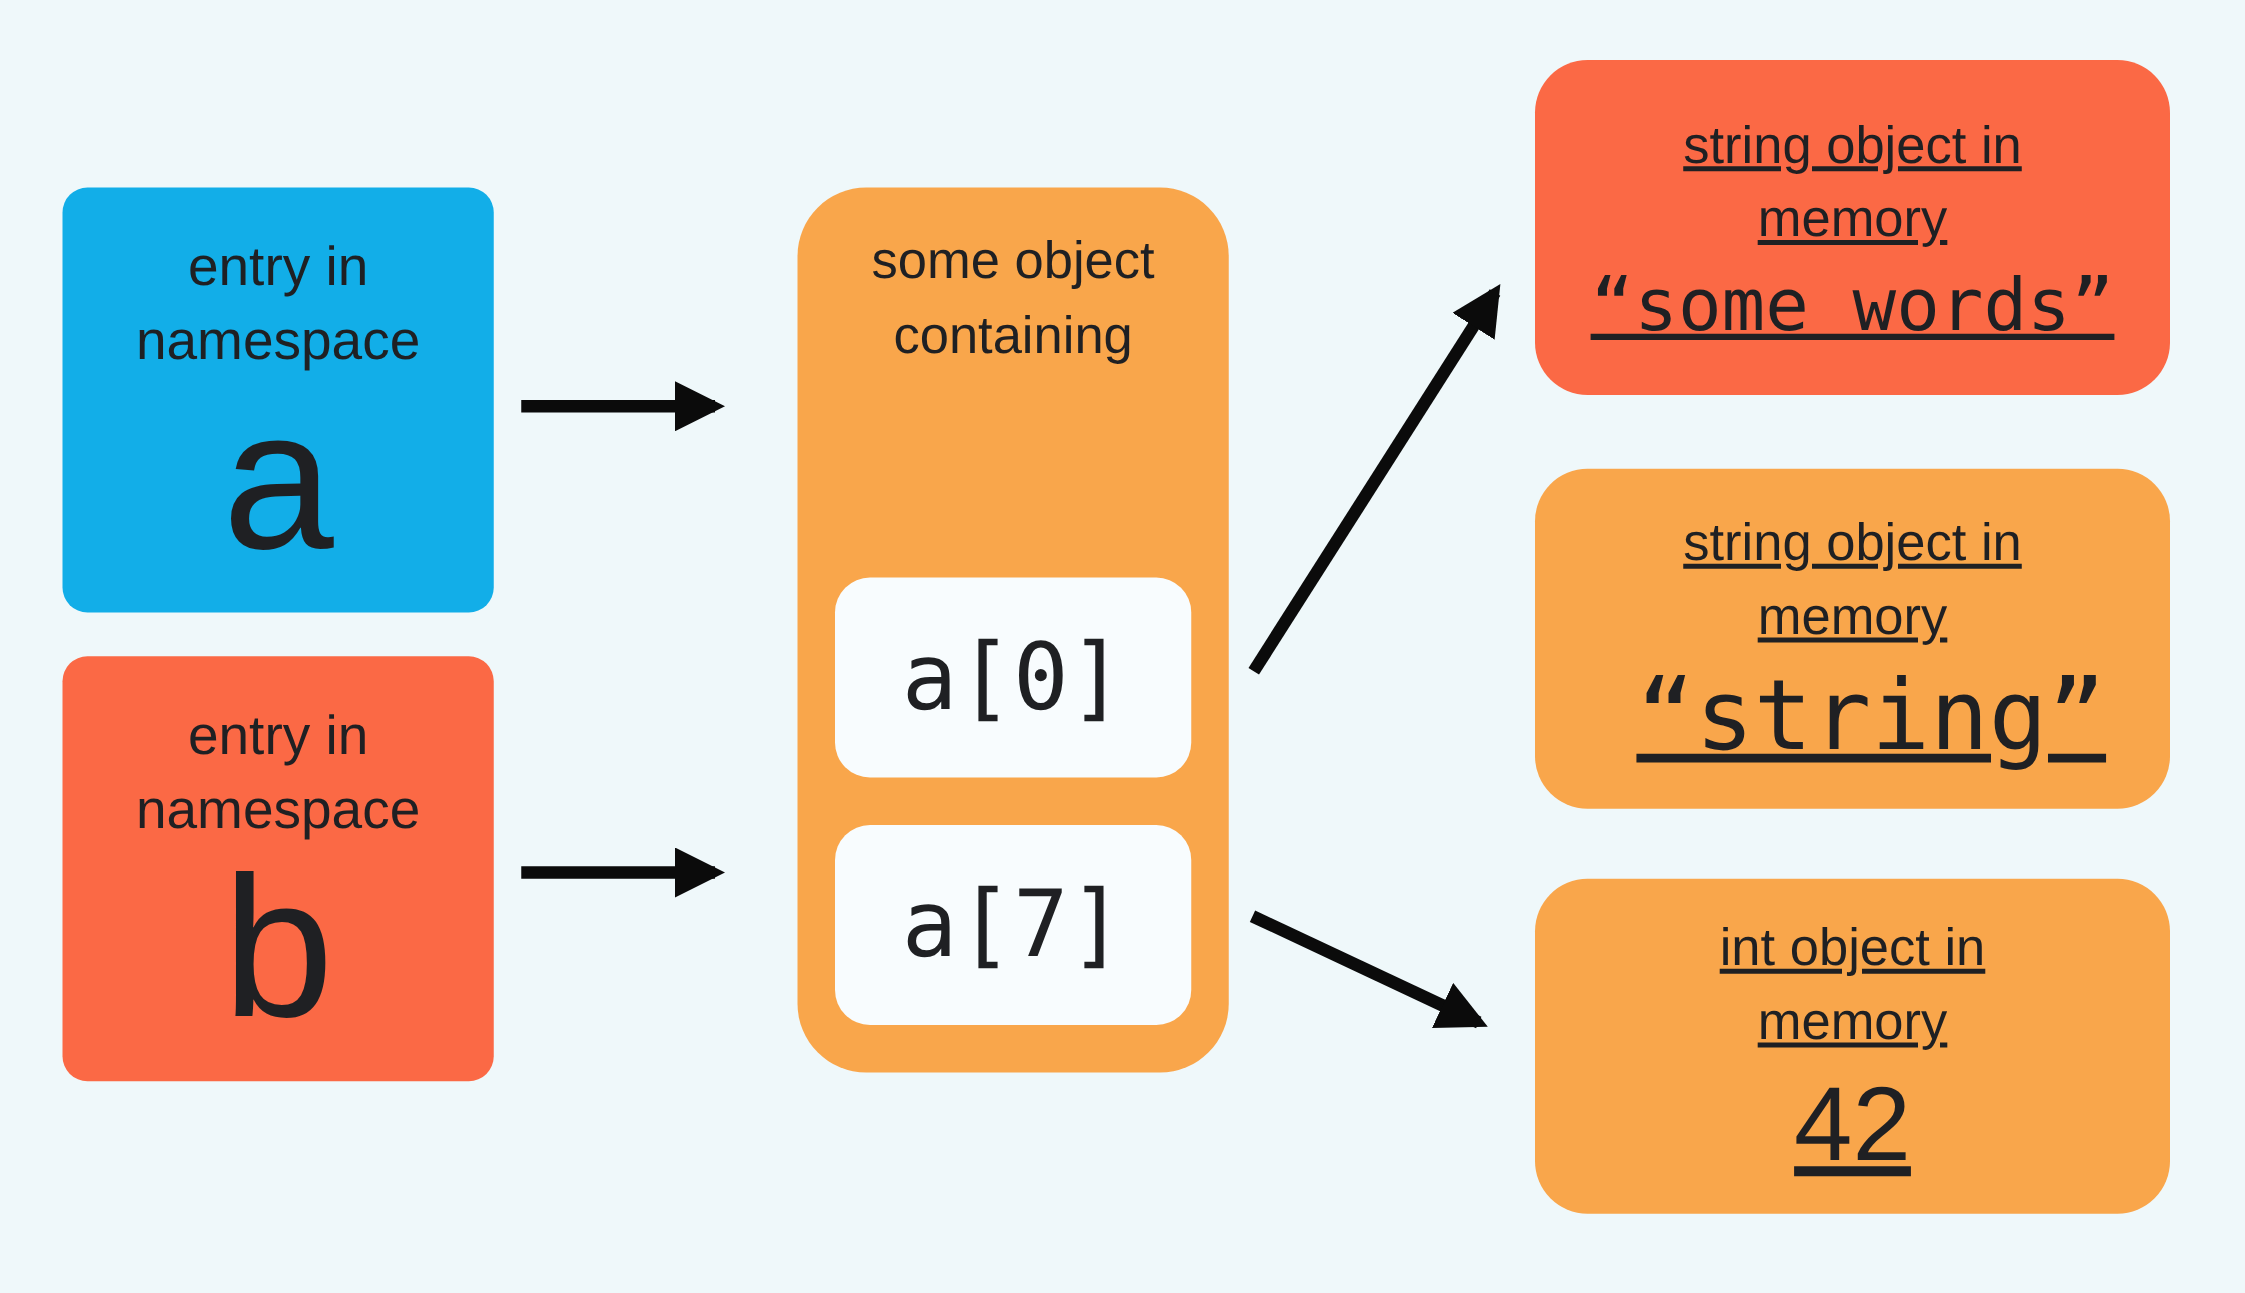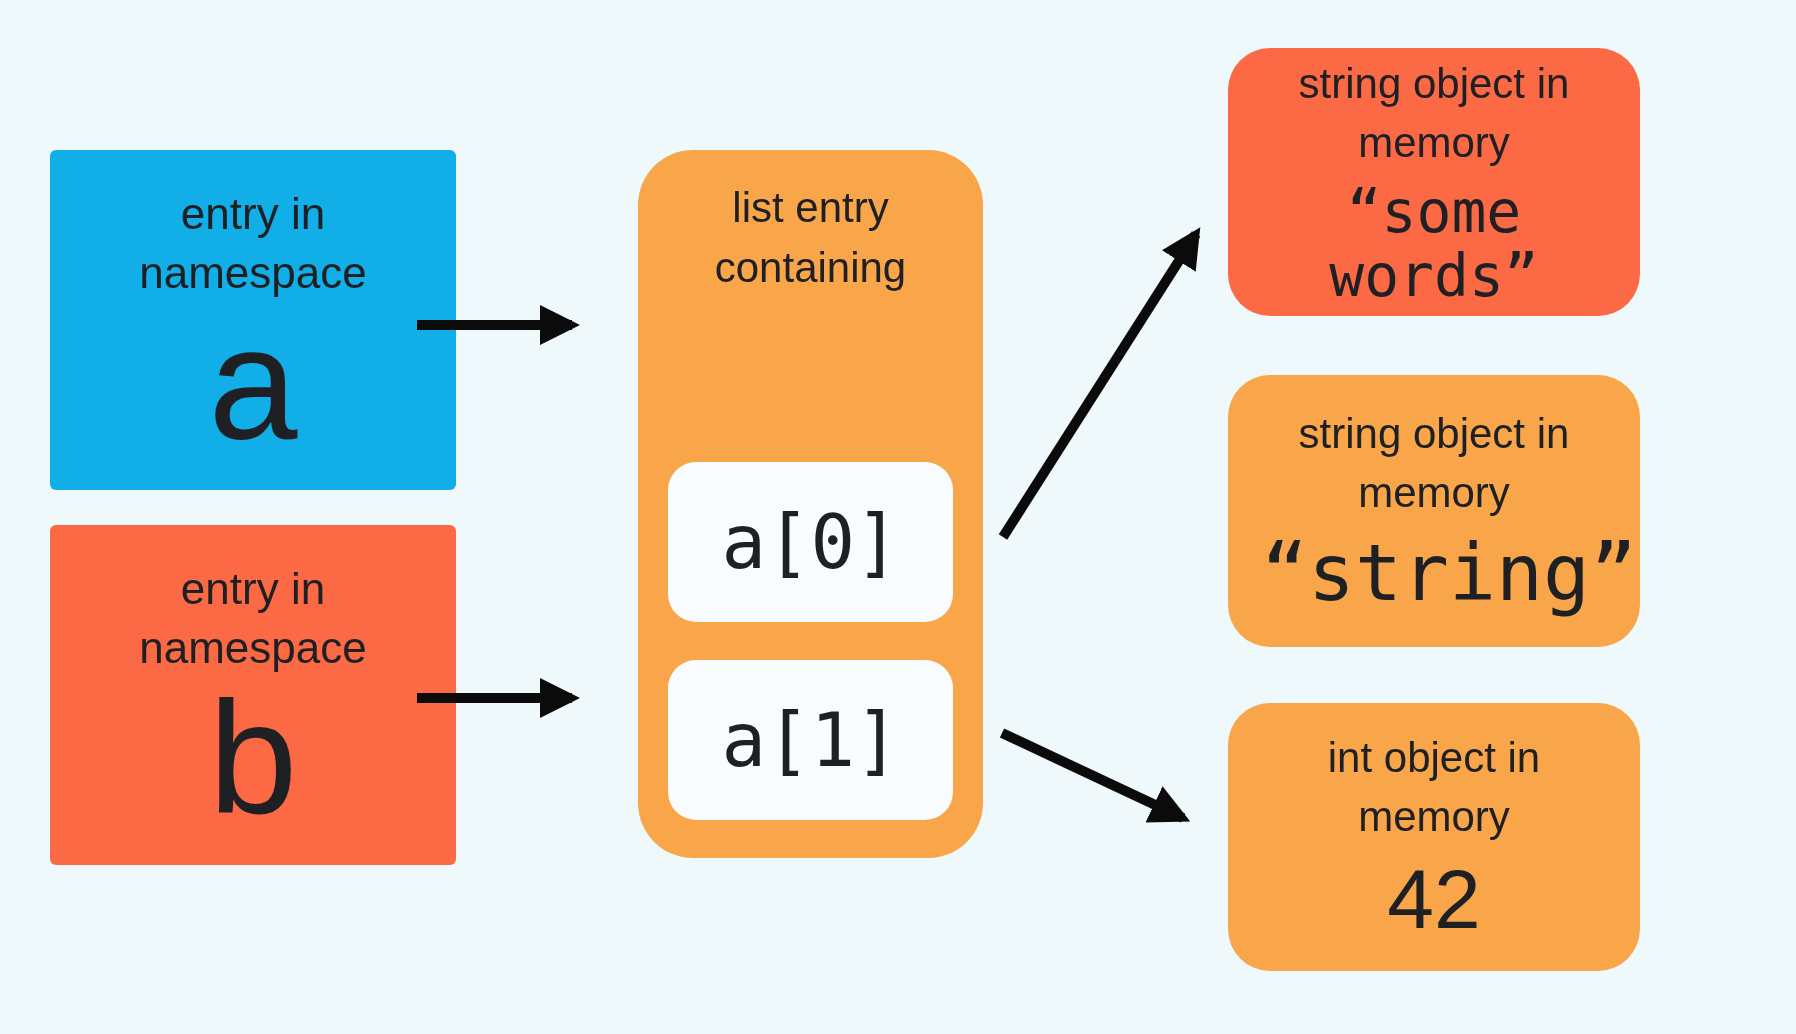--- a/index.html
+++ b/index.html
@@ -22,22 +22,22 @@
     flex-direction: column;
     align-items: center;
     justify-content: center;
     text-align: center;
   }
   .blue   { background: var(--blue, #12AEE8); }
   .red    { background: var(--red, #FB6945); }
   .orange { background: var(--orange, #F9A64B); }
 
   .ns-box {
-    left: 50px; width: 406px; height: 340px;
-    border-radius: 6px;
+    left: 50px; width: 345px; height: 340px;
+    border-radius: 20px;
   }
   .ns-a { top: 150px; }
   .ns-b { top: 525px; }
   .ns-label { font-size: 44px; font-weight: 500; line-height: 1.35; }
   .big-letter { font-size: 160px; font-weight: 400; line-height: 0.92; margin-top: 6px; }
 
   .list-box {
     left: 638px; top: 150px; width: 345px; height: 708px;
     border-radius: 55px;
     justify-content: flex-start;
@@ -52,23 +52,24 @@
     display: flex; align-items: center; justify-content: center;
   }
   .cell-0 { top: 312px; }
   .cell-1 { top: 510px; }
   .cell-text {
     font-family: "DejaVu Sans Mono", monospace;
     font-size: 74px; line-height: 1;
   }
 
   .obj-box {
-    left: 1228px; width: 412px;
+    left: 1228px; width: 508px;
     border-radius: 42px;
     padding: 10px 20px;
+    text-decoration: underline;
   }
   .obj-some-words { top: 48px;  height: 268px; }
   .obj-string     { top: 375px; height: 272px; }
   .obj-int        { top: 703px; height: 268px; }
   .obj-label { font-size: 42px; font-weight: 500; line-height: 1.4; }
   .obj-value-mono {
     font-family: "DejaVu Sans Mono", monospace;
     line-height: 1.1; margin-top: 8px;
   }
   .val-some-words { font-size: 58px; }
@@ -94,27 +95,27 @@
     <div class="big-letter">a</div>
   </div>
 
   <div class="box red ns-box ns-b">
     <div class="ns-label">entry in</div>
     <div class="ns-label">namespace</div>
     <div class="big-letter">b</div>
   </div>
 
   <div class="box orange list-box">
-    <div class="list-label">list entry</div>
+    <div class="list-label">some object</div>
     <div class="list-label">containing</div>
     <div class="cell cell-0">
       <span class="cell-text">a[0]</span>
     </div>
     <div class="cell cell-1">
-      <span class="cell-text">a[1]</span>
+      <span class="cell-text">a[7]</span>
     </div>
   </div>
 
   <div class="box red obj-box obj-some-words">
     <div class="obj-label">string object in</div>
     <div class="obj-label">memory</div>
     <div class="obj-value-mono val-some-words">“some words”</div>
   </div>
 
   <div class="box orange obj-box obj-string">

